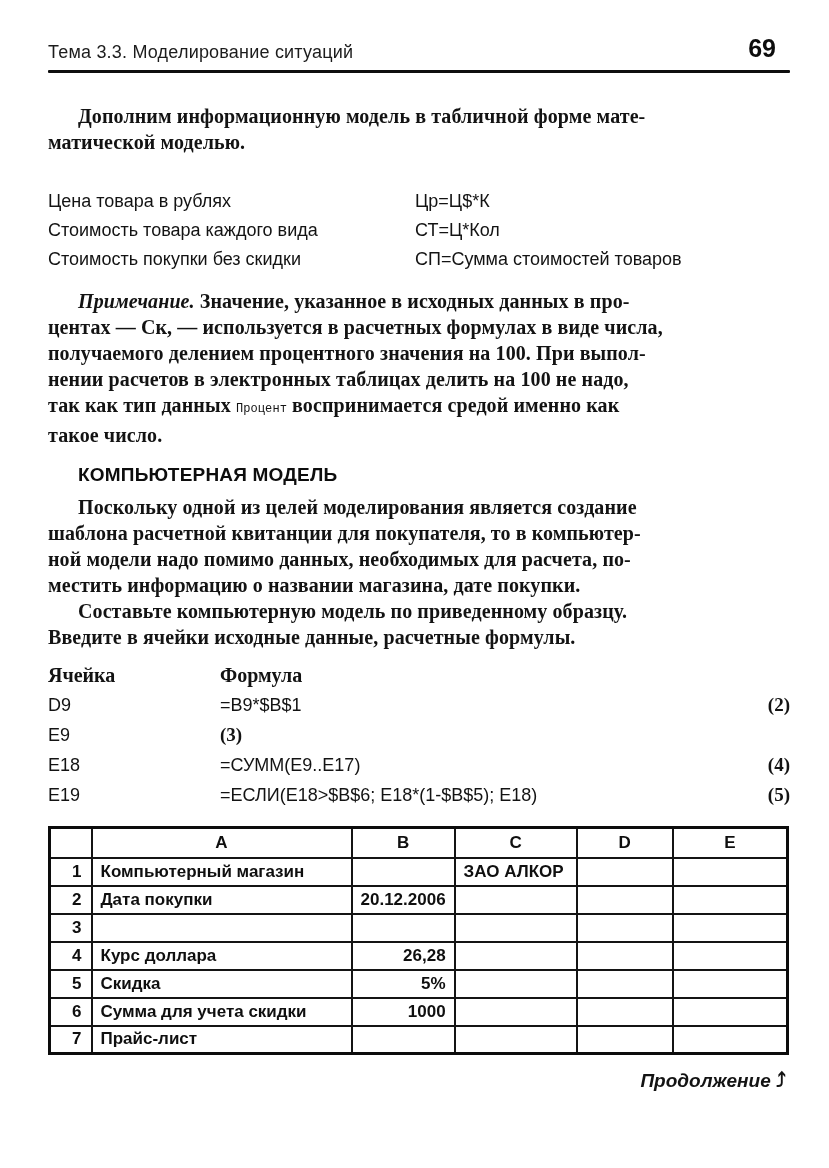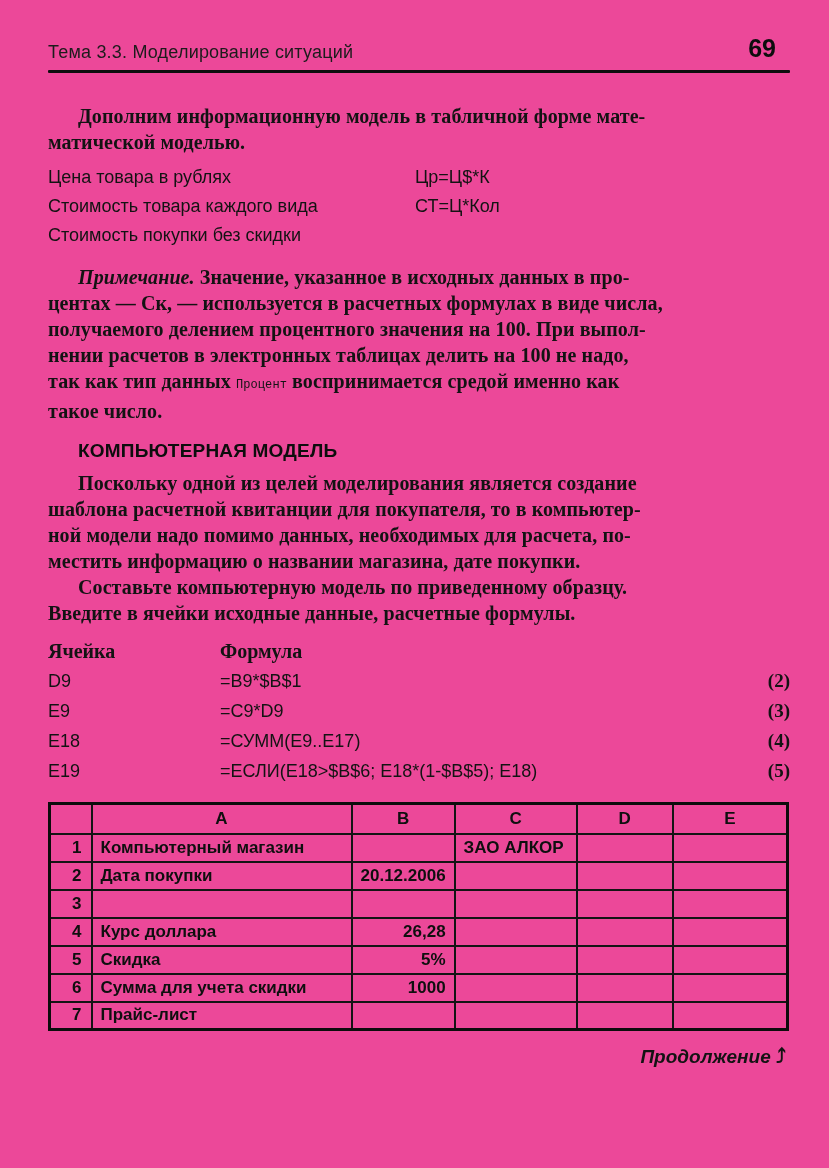--- a/index.html
+++ b/index.html
@@ -1,20 +1,20 @@
 <!DOCTYPE html>
 <html lang="ru"><head>
 <meta charset="utf-8">
 <style>
   html, body { margin: 0; padding: 0; background: #e8e8e8; }
   .page {
     position: relative;
     width: 829px; height: 1168px;
     margin: 0 auto;
-    background: #ec4899;
+    background: #ffffff;
     color: #131313;
     box-sizing: border-box;
     padding: 0 39px 0 48px;
     overflow: hidden;
     font-family: "Liberation Serif", "DejaVu Serif", serif;
   }
   
   .running-head {
     padding-top: 34px;
     display: flex; justify-content: space-between; align-items: flex-end;
@@ -33,21 +33,21 @@
   
   .body {
     font-size: 20px; line-height: 26px; font-weight: 600;
     margin: 0; white-space: pre-line; letter-spacing: 0.1px;
   }
   .indent { text-indent: 30px; }
   .intro { margin-top: 30px; }
 
   
   .def-list {
-    margin-top: 8px;
+    margin-top: 32px;
     font-family: "Liberation Sans", "DejaVu Sans", sans-serif;
     font-size: 18px;
   }
   .def-row { display: flex; height: 29px; align-items: center; }
   .def-label { width: 367px; flex: none; }
   .def-formula { flex: 1; }
 
   .note { margin-top: 14px; }
   .note .lead { font-style: italic; font-weight: 600; }
   .sans-inline {
@@ -129,20 +129,21 @@
     <div class="def-row">
       <span class="def-label">Цена товара в рублях</span>
       <span class="def-formula">Цр=Ц$*К</span>
     </div>
     <div class="def-row">
       <span class="def-label">Стоимость товара каждого вида</span>
       <span class="def-formula">СТ=Ц*Кол</span>
     </div>
     <div class="def-row">
       <span class="def-label">Стоимость покупки без скидки</span>
+      <span class="def-formula">СП=Сумма стоимостей товаров</span>
     </div>
   </div>
 
   <p class="body indent note"><span class="lead">Примечание.</span><span> Значение, указанное в исходных данных в про-
 центах — Ск, — используется в расчетных формулах в виде числа,
 получаемого делением процентного значения на 100. При выпол-
 нении расчетов в электронных таблицах делить на 100 не надо,
 так как тип данных </span><span class="sans-inline">Процент</span><span> воспринимается средой именно как
 такое число.</span></p>
 
@@ -161,21 +162,20 @@
       <span class="fformula">Формула</span>
       <span class="fnum"></span>
     </div>
     <div class="frow">
       <span class="fcell">D9</span>
       <span class="fformula">=B9*$B$1</span>
       <span class="fnum">(2)</span>
     </div>
     <div class="frow">
       <span class="fcell">E9</span>
-      <span class="fformula">=C9*D9</span>
       <span class="fnum">(3)</span>
     </div>
     <div class="frow">
       <span class="fcell">E18</span>
       <span class="fformula">=СУММ(E9..E17)</span>
       <span class="fnum">(4)</span>
     </div>
     <div class="frow">
       <span class="fcell">E19</span>
       <span class="fformula">=ЕСЛИ(E18&gt;$B$6; E18*(1-$B$5); E18)</span>

